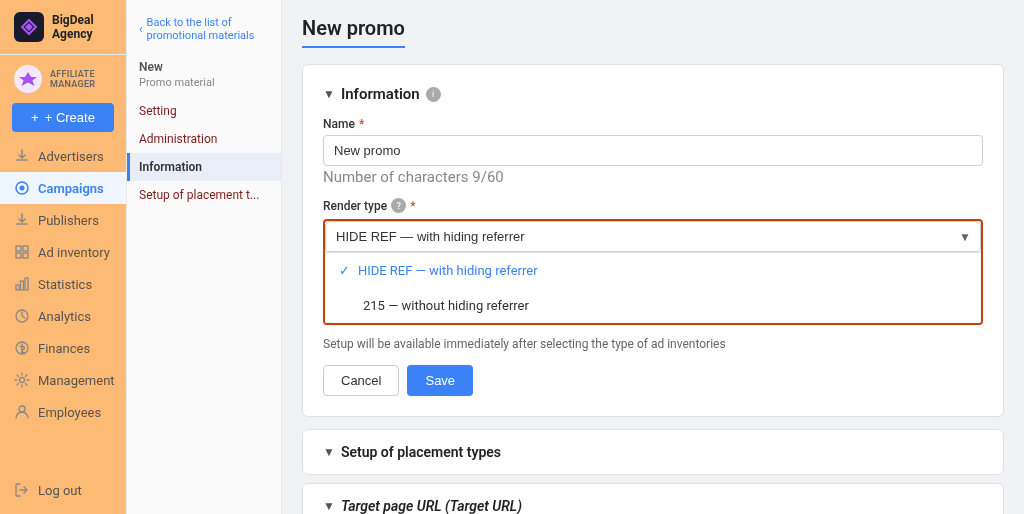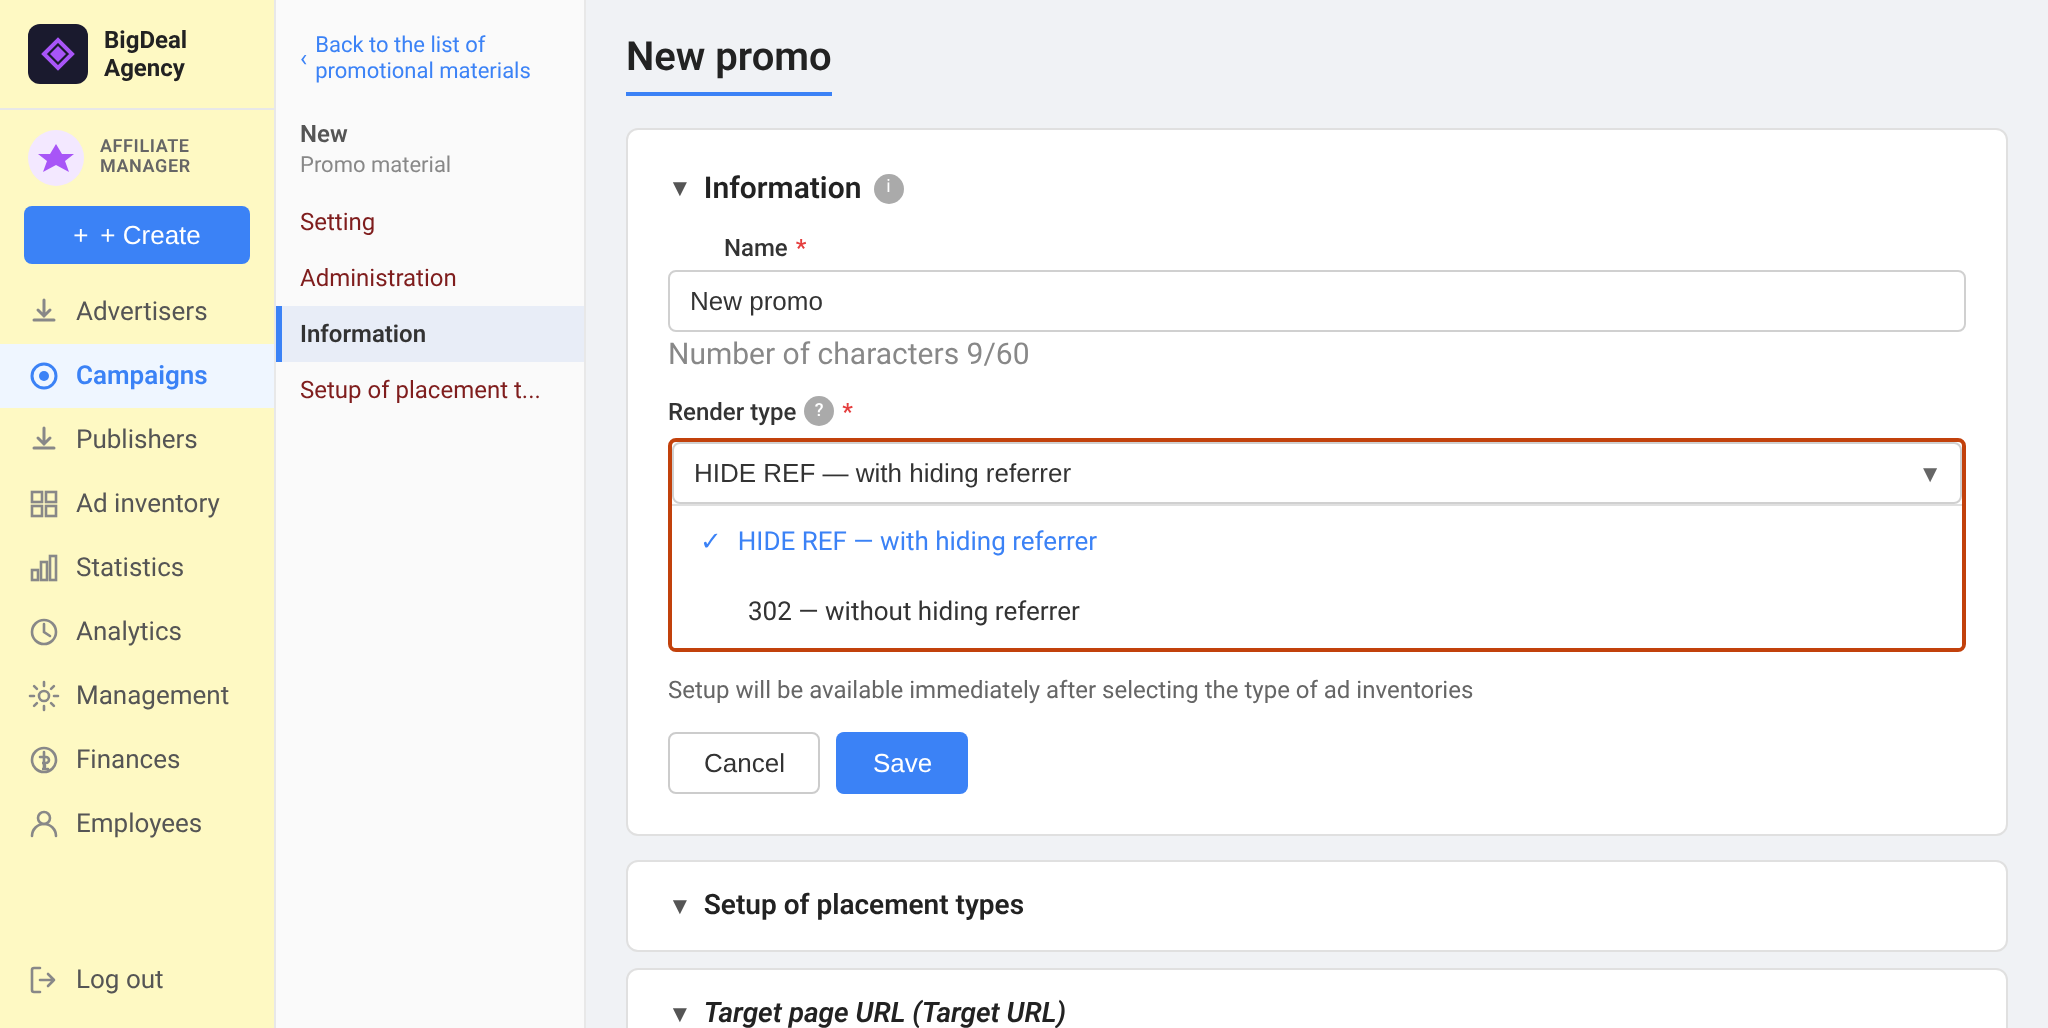--- a/index.html
+++ b/index.html
@@ -1,19 +1,19 @@
 <!DOCTYPE html>
 <html><head>
   <meta charset="utf-8">
   <style>
     * { box-sizing: border-box; margin: 0; padding: 0; }
     body { font-family: -apple-system, BlinkMacSystemFont, 'Segoe UI', Roboto, sans-serif; font-size: 13px; background: #f0f2f5; display: flex; height: 514px; overflow: hidden; color: #333; }
 
     
-    .sidebar { width: 138px; background: #fef9c3; border-right: 1px solid #e8e8e8; display: flex; flex-direction: column; flex-shrink: 0; }
+    .sidebar { width: 127px; background: #fdba74; border-right: 1px solid #e8e8e8; display: flex; flex-direction: column; flex-shrink: 0; }
     .sidebar-logo { display: flex; align-items: center; gap: 8px; padding: 12px 14px; border-bottom: 1px solid #e8e8e8; }
     .sidebar-logo-icon { width: 30px; height: 30px; }
     .sidebar-logo-text { font-size: 12px; font-weight: 700; line-height: 1.2; color: #222; }
     .sidebar-logo-text span { display: block; }
 
     .affiliate-section { padding: 10px 14px 6px; display: flex; align-items: center; gap: 8px; }
     .affiliate-icon { width: 28px; height: 28px; flex-shrink: 0; }
     .affiliate-label { font-size: 9px; font-weight: 600; color: #666; text-transform: uppercase; letter-spacing: 0.3px; }
 
     .create-btn { margin: 4px 12px 8px; background: #3b82f6; color: #fff; border: none; border-radius: 4px; padding: 7px 0; font-size: 13px; font-weight: 500; cursor: pointer; display: flex; align-items: center; justify-content: center; gap: 6px; }
@@ -36,21 +36,21 @@
     .page-title { font-size: 20px; font-weight: 600; color: #222; margin-bottom: 16px; border-bottom: 2px solid #3b82f6; padding-bottom: 6px; display: inline-block; }
 
     .card { background: #fff; border-radius: 6px; border: 1px solid #e0e0e0; padding: 20px; margin-bottom: 12px; }
 
     .section-header { display: flex; align-items: center; gap: 6px; margin-bottom: 14px; cursor: pointer; }
     .collapse-icon { color: #555; font-size: 12px; }
     .section-title { font-size: 15px; font-weight: 600; color: #222; }
     .info-icon { width: 15px; height: 15px; border-radius: 50%; background: #aaa; color: #fff; font-size: 9px; display: inline-flex; align-items: center; justify-content: center; cursor: pointer; }
 
     .form-group { margin-bottom: 12px; }
-    .form-label { font-size: 12px; font-weight: 500; color: #333; margin-bottom: 4px; display: flex; align-items: flex-start; gap: 4px; margin-left: 28px; }
+    .form-label { font-size: 12px; font-weight: 500; color: #333; margin-bottom: 4px; display: flex; align-items: flex-start; gap: 4px; }
     .required { color: #e53e3e; }
     .form-input { width: 100%; border: 1px solid #d0d0d0; border-radius: 4px; padding: 7px 10px; font-size: 13px; color: #333; outline: none; }
     .char-count { font-size: 15px; color: #888; margin-top: 2px; }
 
     .render-type-group { border: 2px solid #c2410c; border-radius: 4px; padding: 0; margin-bottom: 12px; overflow: hidden; }
     .render-type-label { font-size: 12px; font-weight: 500; color: #333; margin-bottom: 6px; display: flex; align-items: center; gap: 4px; }
     .select-wrapper { position: relative; }
     .select-field { width: 100%; border: 1px solid #d0d0d0; border-radius: 4px; padding: 7px 10px; font-size: 13px; color: #333; background: #fff; appearance: none; outline: none; cursor: pointer; }
     .select-arrow { position: absolute; right: 10px; top: 50%; transform: translateY(-50%); color: #666; pointer-events: none; font-size: 12px; }
 
@@ -134,31 +134,31 @@
   </div>
   <div class="nav-item">
     <svg class="nav-icon" viewBox="0 0 16 16" fill="none">
         <circle cx="8" cy="8" r="6" stroke="#888" stroke-width="1.3"></circle>
         <path d="M8 4v4l3 2" stroke="#888" stroke-width="1.3" stroke-linecap="round"></path>
       </svg>
     <span>Analytics</span>
   </div>
   <div class="nav-item">
     <svg class="nav-icon" viewBox="0 0 16 16" fill="none">
+        <circle cx="8" cy="8" r="6" stroke="#888" stroke-width="1.3"></circle>
+        <path d="M8 4v8M6 6.5h3a1.5 1.5 0 010 3H7a1.5 1.5 0 010 3h3" stroke="#888" stroke-width="1.3" stroke-linecap="round"></path>
+      </svg>
+    <span>Finances</span>
+  </div>
+  <div class="nav-item">
+    <svg class="nav-icon" viewBox="0 0 16 16" fill="none">
         <circle cx="8" cy="8" r="2.5" stroke="#888" stroke-width="1.3"></circle>
         <path d="M8 1v2M8 13v2M1 8h2M13 8h2M3.05 3.05l1.41 1.41M11.54 11.54l1.41 1.41M3.05 12.95l1.41-1.41M11.54 4.46l1.41-1.41" stroke="#888" stroke-width="1.3" stroke-linecap="round"></path>
       </svg>
     <span>Management</span>
-  </div>
-  <div class="nav-item">
-    <svg class="nav-icon" viewBox="0 0 16 16" fill="none">
-        <circle cx="8" cy="8" r="6" stroke="#888" stroke-width="1.3"></circle>
-        <path d="M8 4v8M6 6.5h3a1.5 1.5 0 010 3H7a1.5 1.5 0 010 3h3" stroke="#888" stroke-width="1.3" stroke-linecap="round"></path>
-      </svg>
-    <span>Finances</span>
   </div>
   <div class="nav-item">
     <svg class="nav-icon" viewBox="0 0 16 16" fill="none">
         <circle cx="8" cy="5" r="3" stroke="#888" stroke-width="1.3"></circle>
         <path d="M2 14c0-3.31 2.69-6 6-6s6 2.69 6 6" stroke="#888" stroke-width="1.3" stroke-linecap="round"></path>
       </svg>
     <span>Employees</span>
   </div>
 
   <div style="flex:1"></div>
@@ -227,21 +227,21 @@
           </select>
           <span class="select-arrow">▼</span>
         </div>
         <div class="dropdown-options">
           <div class="dropdown-option selected">
             <span class="check-icon">✓</span>
             <span>HIDE REF — with hiding referrer</span>
           </div>
           <div class="dropdown-option">
             <span style="width:16px;display:inline-block"></span>
-            <span>302 — without hiding referrer</span>
+            <span>215 — without hiding referrer</span>
           </div>
         </div>
       </div>
       <div class="helper-text">Setup will be available immediately after selecting the type of ad inventories</div>
     </div>
 
     <div class="btn-row">
       <button class="btn-cancel">Cancel</button>
       <button class="btn-save">Save</button>
     </div>

